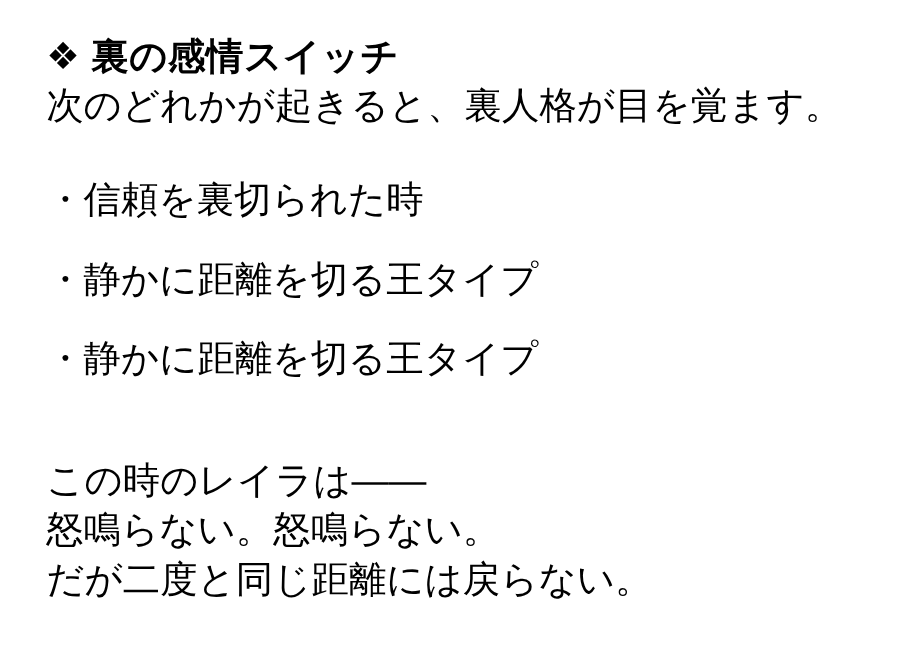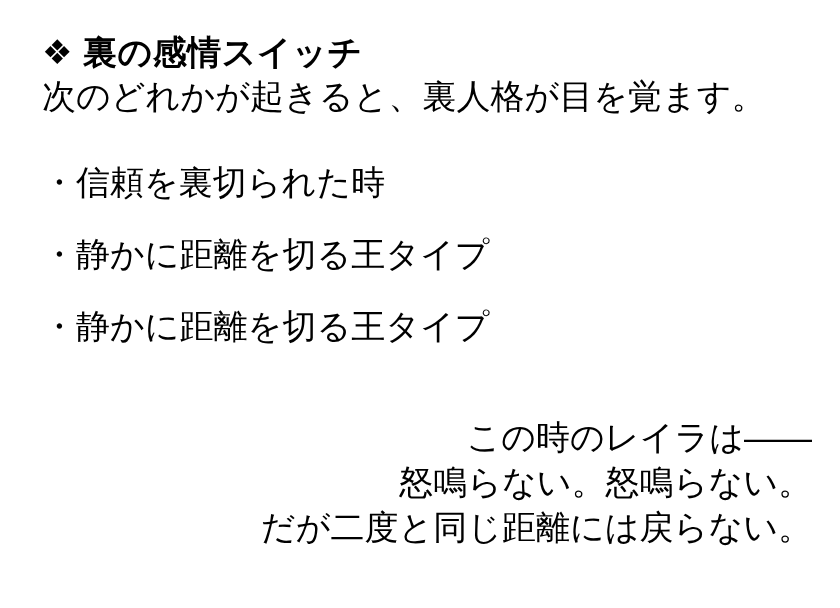--- a/index.html
+++ b/index.html
@@ -31,21 +31,20 @@
   }
   .bullet-item {
     line-height: 44px;
     margin-top: 28px;
   }
   .bullet-item:first-child {
     margin-top: 0;
   }
   .closing-paragraph {
     margin-top: 67px;
-    text-align: right;
   }
   .closing-line {
     line-height: 45px;
   }
   .closing-line.bold {
     font-weight: 700;
     letter-spacing: 0.5px;
   }
 </style>
 </head>

